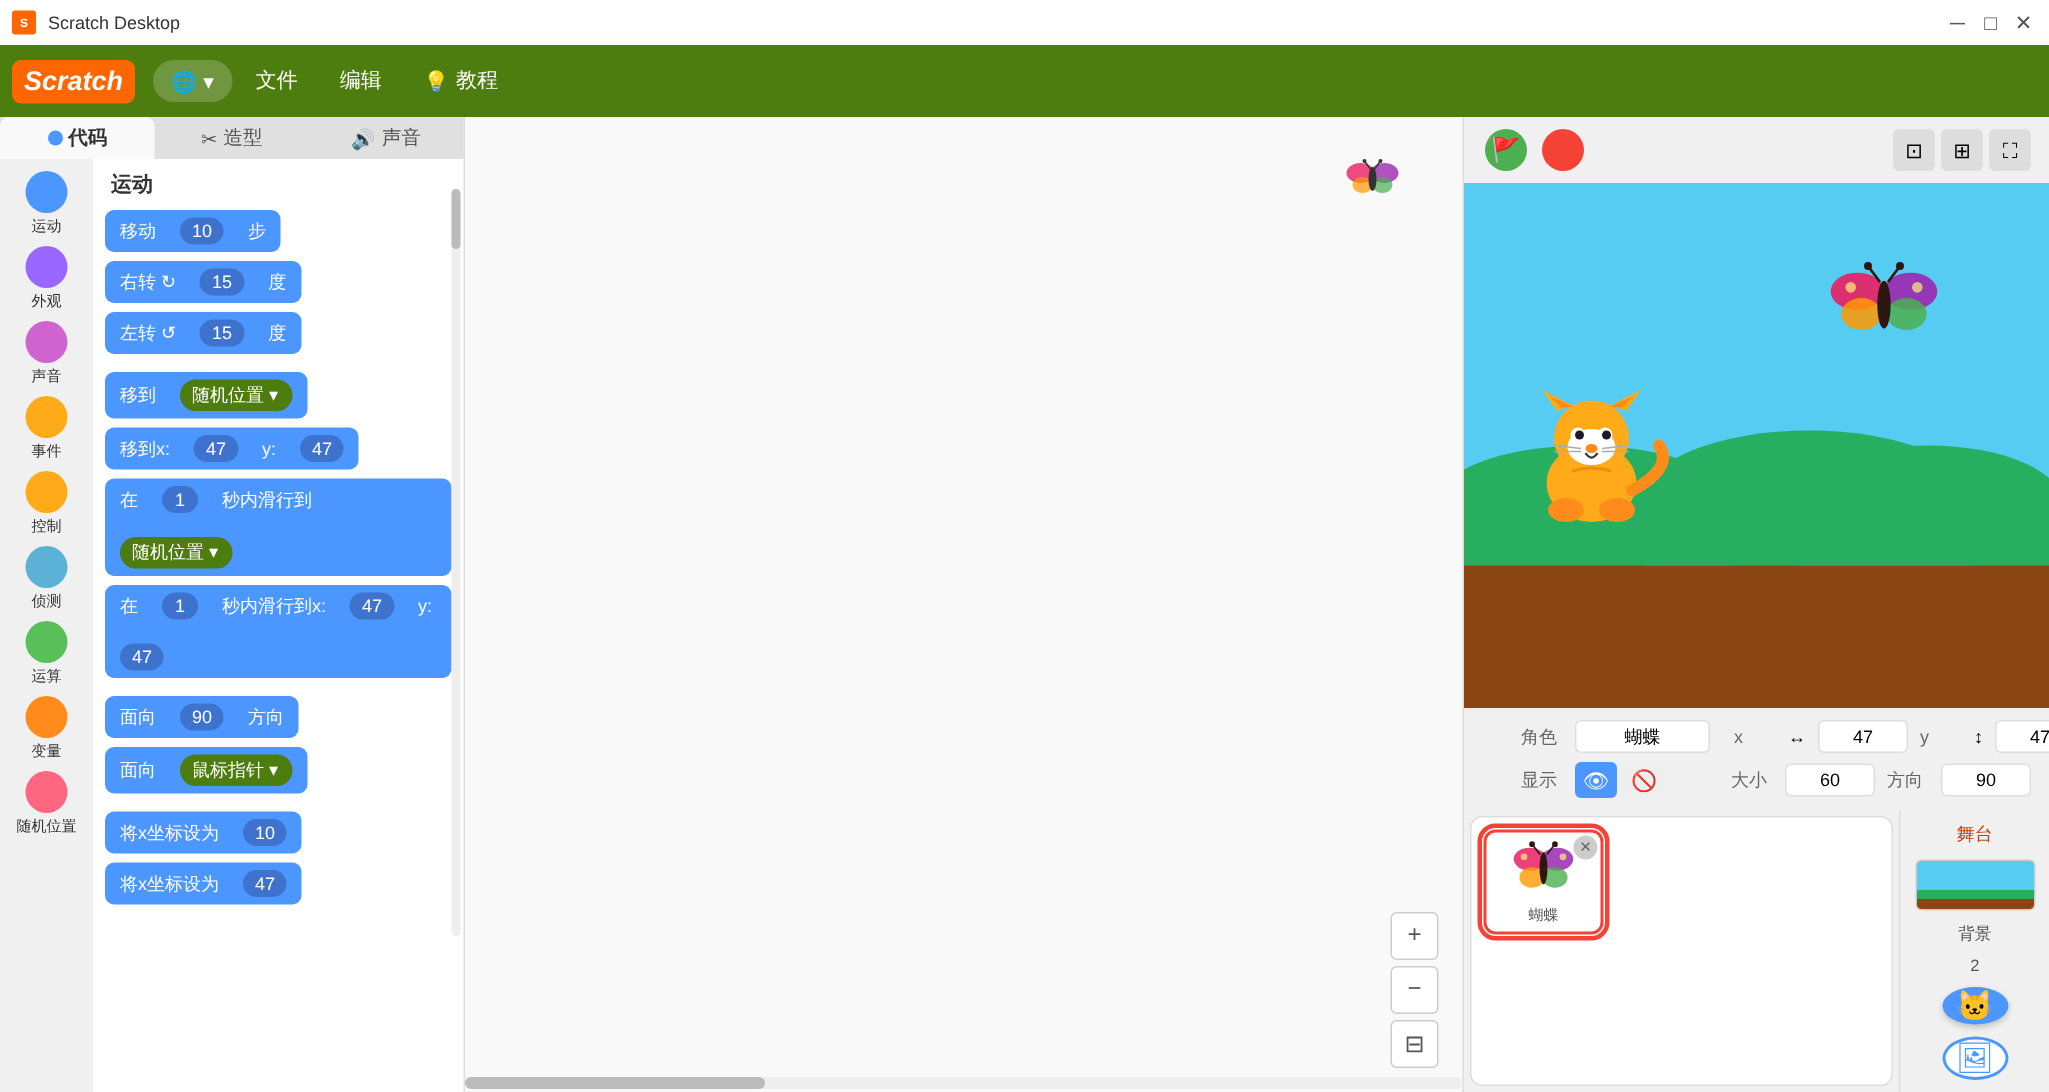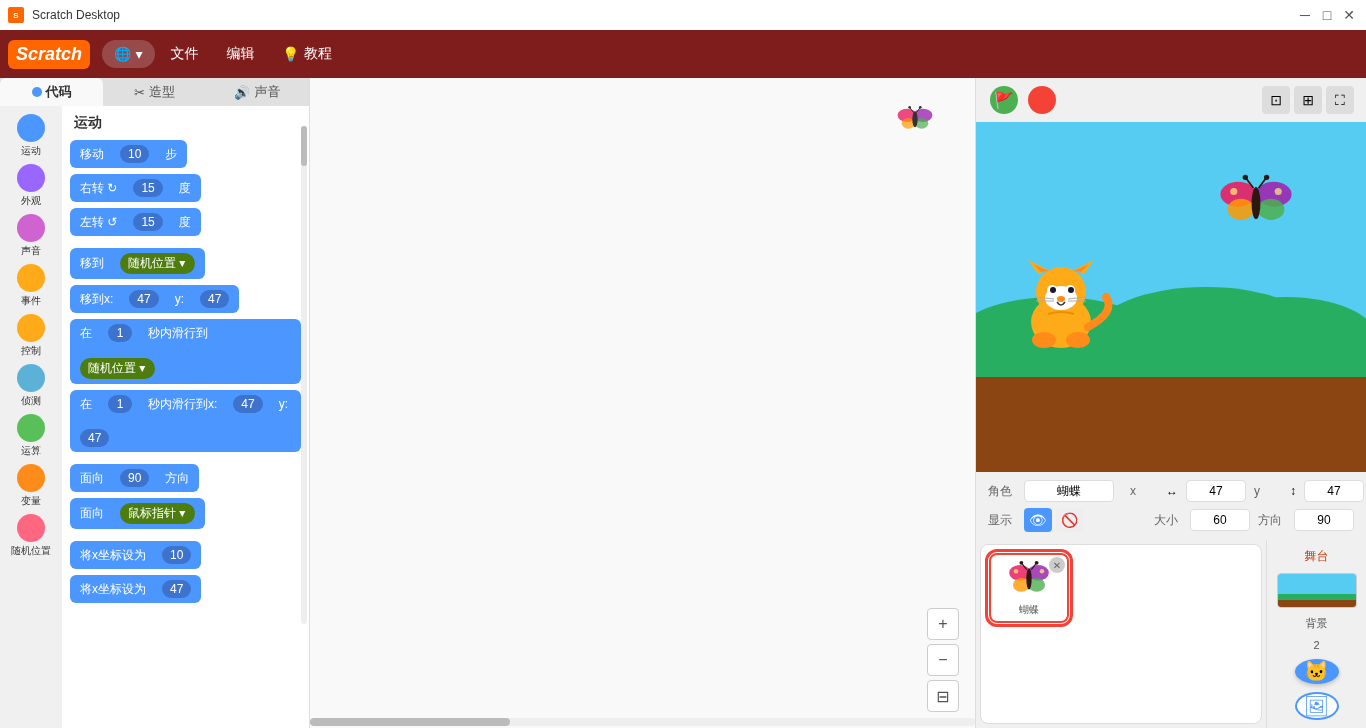--- a/index.html
+++ b/index.html
@@ -16,21 +16,21 @@
       font-size: 12px;
       color: #333;
     }
     .title-bar-left { display: flex; align-items: center; gap: 8px; }
     .title-bar-icon { width: 16px; height: 16px; background: #ff6600; border-radius: 2px; display: flex; align-items: center; justify-content: center; font-size: 8px; color: white; font-weight: bold; }
     .title-bar-buttons { display: flex; gap: 4px; }
     .tb-btn { width: 18px; height: 18px; display: flex; align-items: center; justify-content: center; font-size: 14px; cursor: pointer; color: #555; }
 
     
     .menu-bar {
-      background: #7f1d1d;
+      background: #4d7c0f;
       height: 48px;
       display: flex;
       align-items: center;
       padding: 0 8px;
       gap: 4px;
     }
     .scratch-logo {
       background: #ff6600;
       border-radius: 6px;
       padding: 4px 8px;
@@ -334,20 +334,21 @@
       padding: 8px 12px;
       display: flex;
       flex-direction: column;
       gap: 6px;
     }
     .info-row {
       display: flex;
       align-items: center;
       gap: 8px;
       font-size: 12px;
+      margin-left: 26px;
     }
     .info-label { color: #666; min-width: 28px; }
     .info-input {
       background: white;
       border: 1px solid #ddd;
       border-radius: 4px;
       padding: 3px 6px;
       font-size: 12px;
       width: 60px;
       text-align: center;

